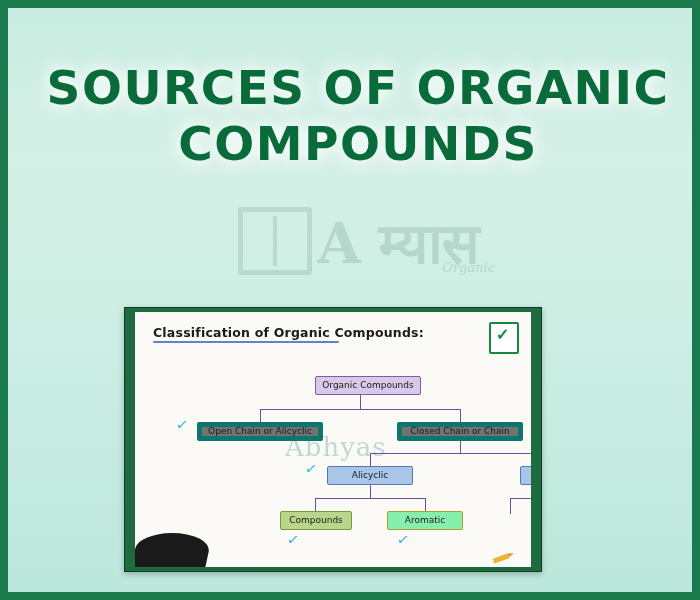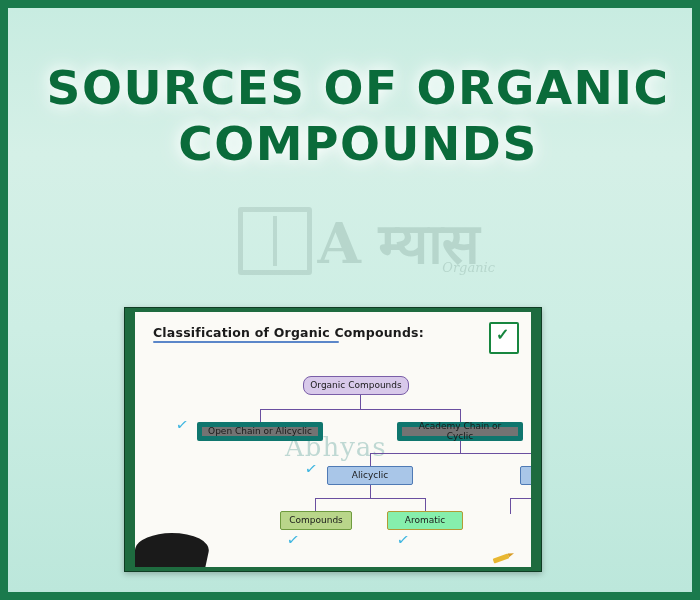--- a/index.html
+++ b/index.html
@@ -276,25 +276,25 @@
 
       <div class="line v" style="left:235px; top:172px; height:14px;"></div>
       <div class="line h" style="left:180px; top:186px; width:110px;"></div>
       <div class="line v" style="left:180px; top:186px; height:13px;"></div>
       <div class="line v" style="left:290px; top:186px; height:13px;"></div>
 
       <div class="line v" style="left:425px; top:172px; height:14px;"></div>
       <div class="line h" style="left:375px; top:186px; width:100px;"></div>
       <div class="line v" style="left:375px; top:186px; height:16px;"></div>
 
-      <div class="node n-root" style="left:168px; top:64px; width:106px; height:19px;border-radius:8px;">Organic Compounds</div>
+      <div class="node n-root" style="left:180px; top:64px; width:106px; height:19px;">Organic Compounds</div>
 
       <div class="node n-orange" style="left:62px; top:110px; width:126px; height:19px;">Open Chain or Alicyclic</div>
 
-      <div class="node n-orange" style="left:262px; top:110px; width:126px; height:19px;">Academy Chain or Cyclic</div>
+      <div class="node n-orange" style="left:262px; top:110px; width:126px; height:19px;">Closed Chain or Chain</div>
 
       <div class="node n-blue" style="left:192px; top:154px; width:86px; height:19px;">Alicyclic</div>
 
       <div class="node n-blue" style="left:385px; top:154px; width:80px; height:19px;">Heterocyclic</div>
 
       <div class="node n-green" style="left:145px; top:199px; width:72px; height:19px;">Compounds</div>
 
       <div class="node n-yellow" style="left:252px; top:199px; width:76px; height:19px;">Aromatic</div>
 
       <div class="tick" style="left:41px; top:104px;">✓</div>

